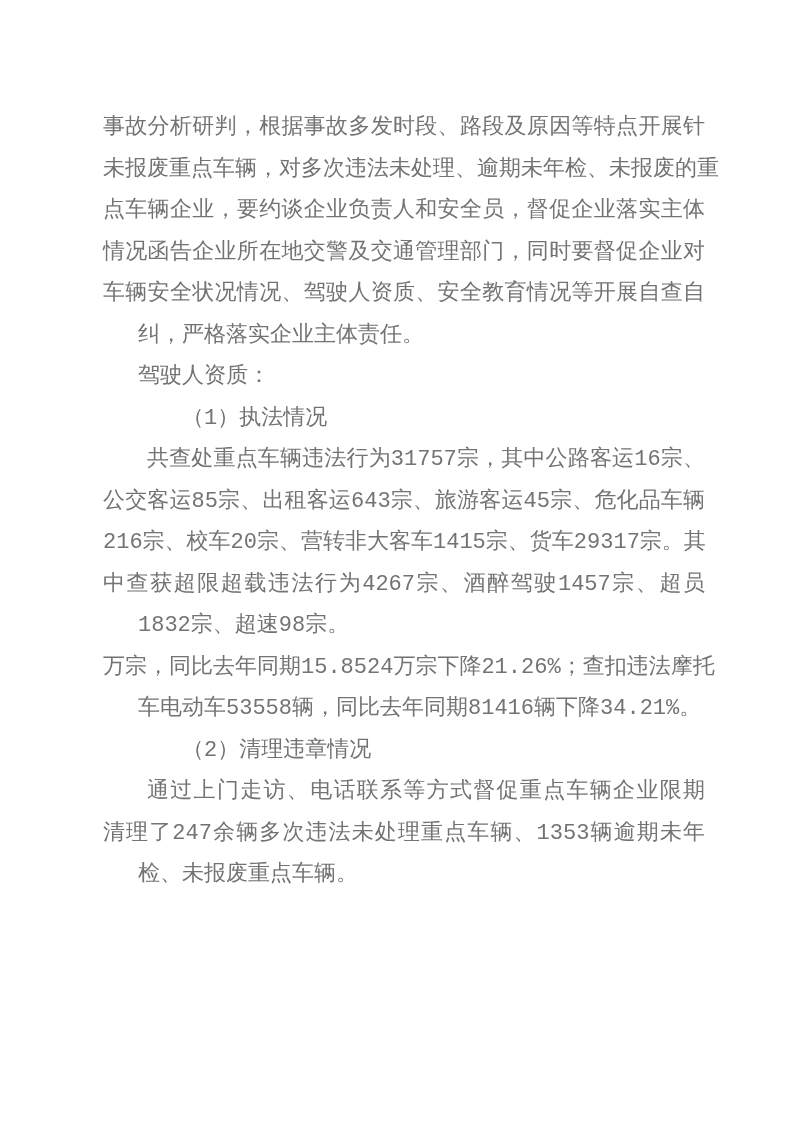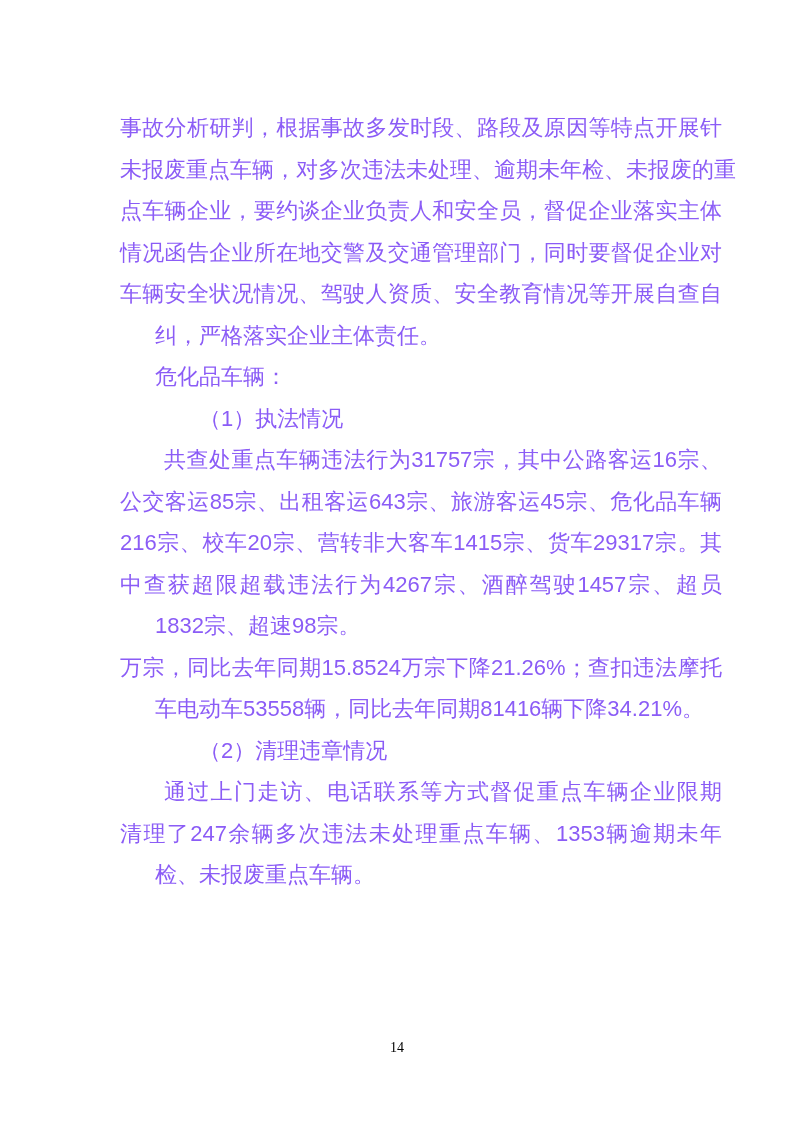--- a/index.html
+++ b/index.html
@@ -6,27 +6,27 @@
   .page {
     position: relative;
     width: 794px;
     height: 1123px;
     background: #ffffff;
     overflow: hidden;
     font-family: "Liberation Serif", serif;
   }
   .textblock {
     position: absolute;
-    left: 120px;
+    left: 103px;
     top: 107px;
     width: 602px;
-    color: #8b5cf6;
+    color: #737373;
     font-size: 22px;
     line-height: 41.5px;
-    font-family: Liberation Sans, sans-serif;
+    font-family: Liberation Mono, monospace;
   }
   .ln {
     height: 41.5px;
     text-align: justify;
     text-align-last: justify;
     text-justify: inter-character;
     white-space: nowrap;
     overflow: visible;
   }
   .ln.end { text-align-last: left; margin-left: 35px; }
@@ -48,35 +48,34 @@
 <div class="page">
   <div class="textblock">
 
     <div class="ln">事故分析研判，根据事故多发时段、路段及原因等特点开展针</div>
     <div class="ln">未报废重点车辆，对多次违法未处理、逾期未年检、未报废的重</div>
     <div class="ln">点车辆企业，要约谈企业负责人和安全员，督促企业落实主体</div>
     <div class="ln">情况函告企业所在地交警及交通管理部门，同时要督促企业对</div>
     <div class="ln">车辆安全状况情况、驾驶人资质、安全教育情况等开展自查自</div>
     <div class="ln end">纠，严格落实企业主体责任。</div>
 
-    <div class="ln end">危化品车辆：</div>
+    <div class="ln end">驾驶人资质：</div>
 
     <div class="ln ind end">（1）执法情况</div>
 
     <div class="ln ind">共查处重点车辆违法行为31757宗，其中公路客运16宗、</div>
     <div class="ln">公交客运85宗、出租客运643宗、旅游客运45宗、危化品车辆</div>
     <div class="ln">216宗、校车20宗、营转非大客车1415宗、货车29317宗。其</div>
     <div class="ln">中查获超限超载违法行为4267宗、酒醉驾驶1457宗、超员</div>
     <div class="ln end">1832宗、超速98宗。</div>
 
     <div class="ln">万宗，同比去年同期15.8524万宗下降21.26%；查扣违法摩托</div>
     <div class="ln end">车电动车53558辆，同比去年同期81416辆下降34.21%。</div>
 
     <div class="ln ind end">（2）清理违章情况</div>
 
     <div class="ln ind">通过上门走访、电话联系等方式督促重点车辆企业限期</div>
     <div class="ln">清理了247余辆多次违法未处理重点车辆、1353辆逾期未年</div>
     <div class="ln end">检、未报废重点车辆。</div>
 
   </div>
 
-  <div class="pagenum">14</div>
 </div>
 
 </body></html>

